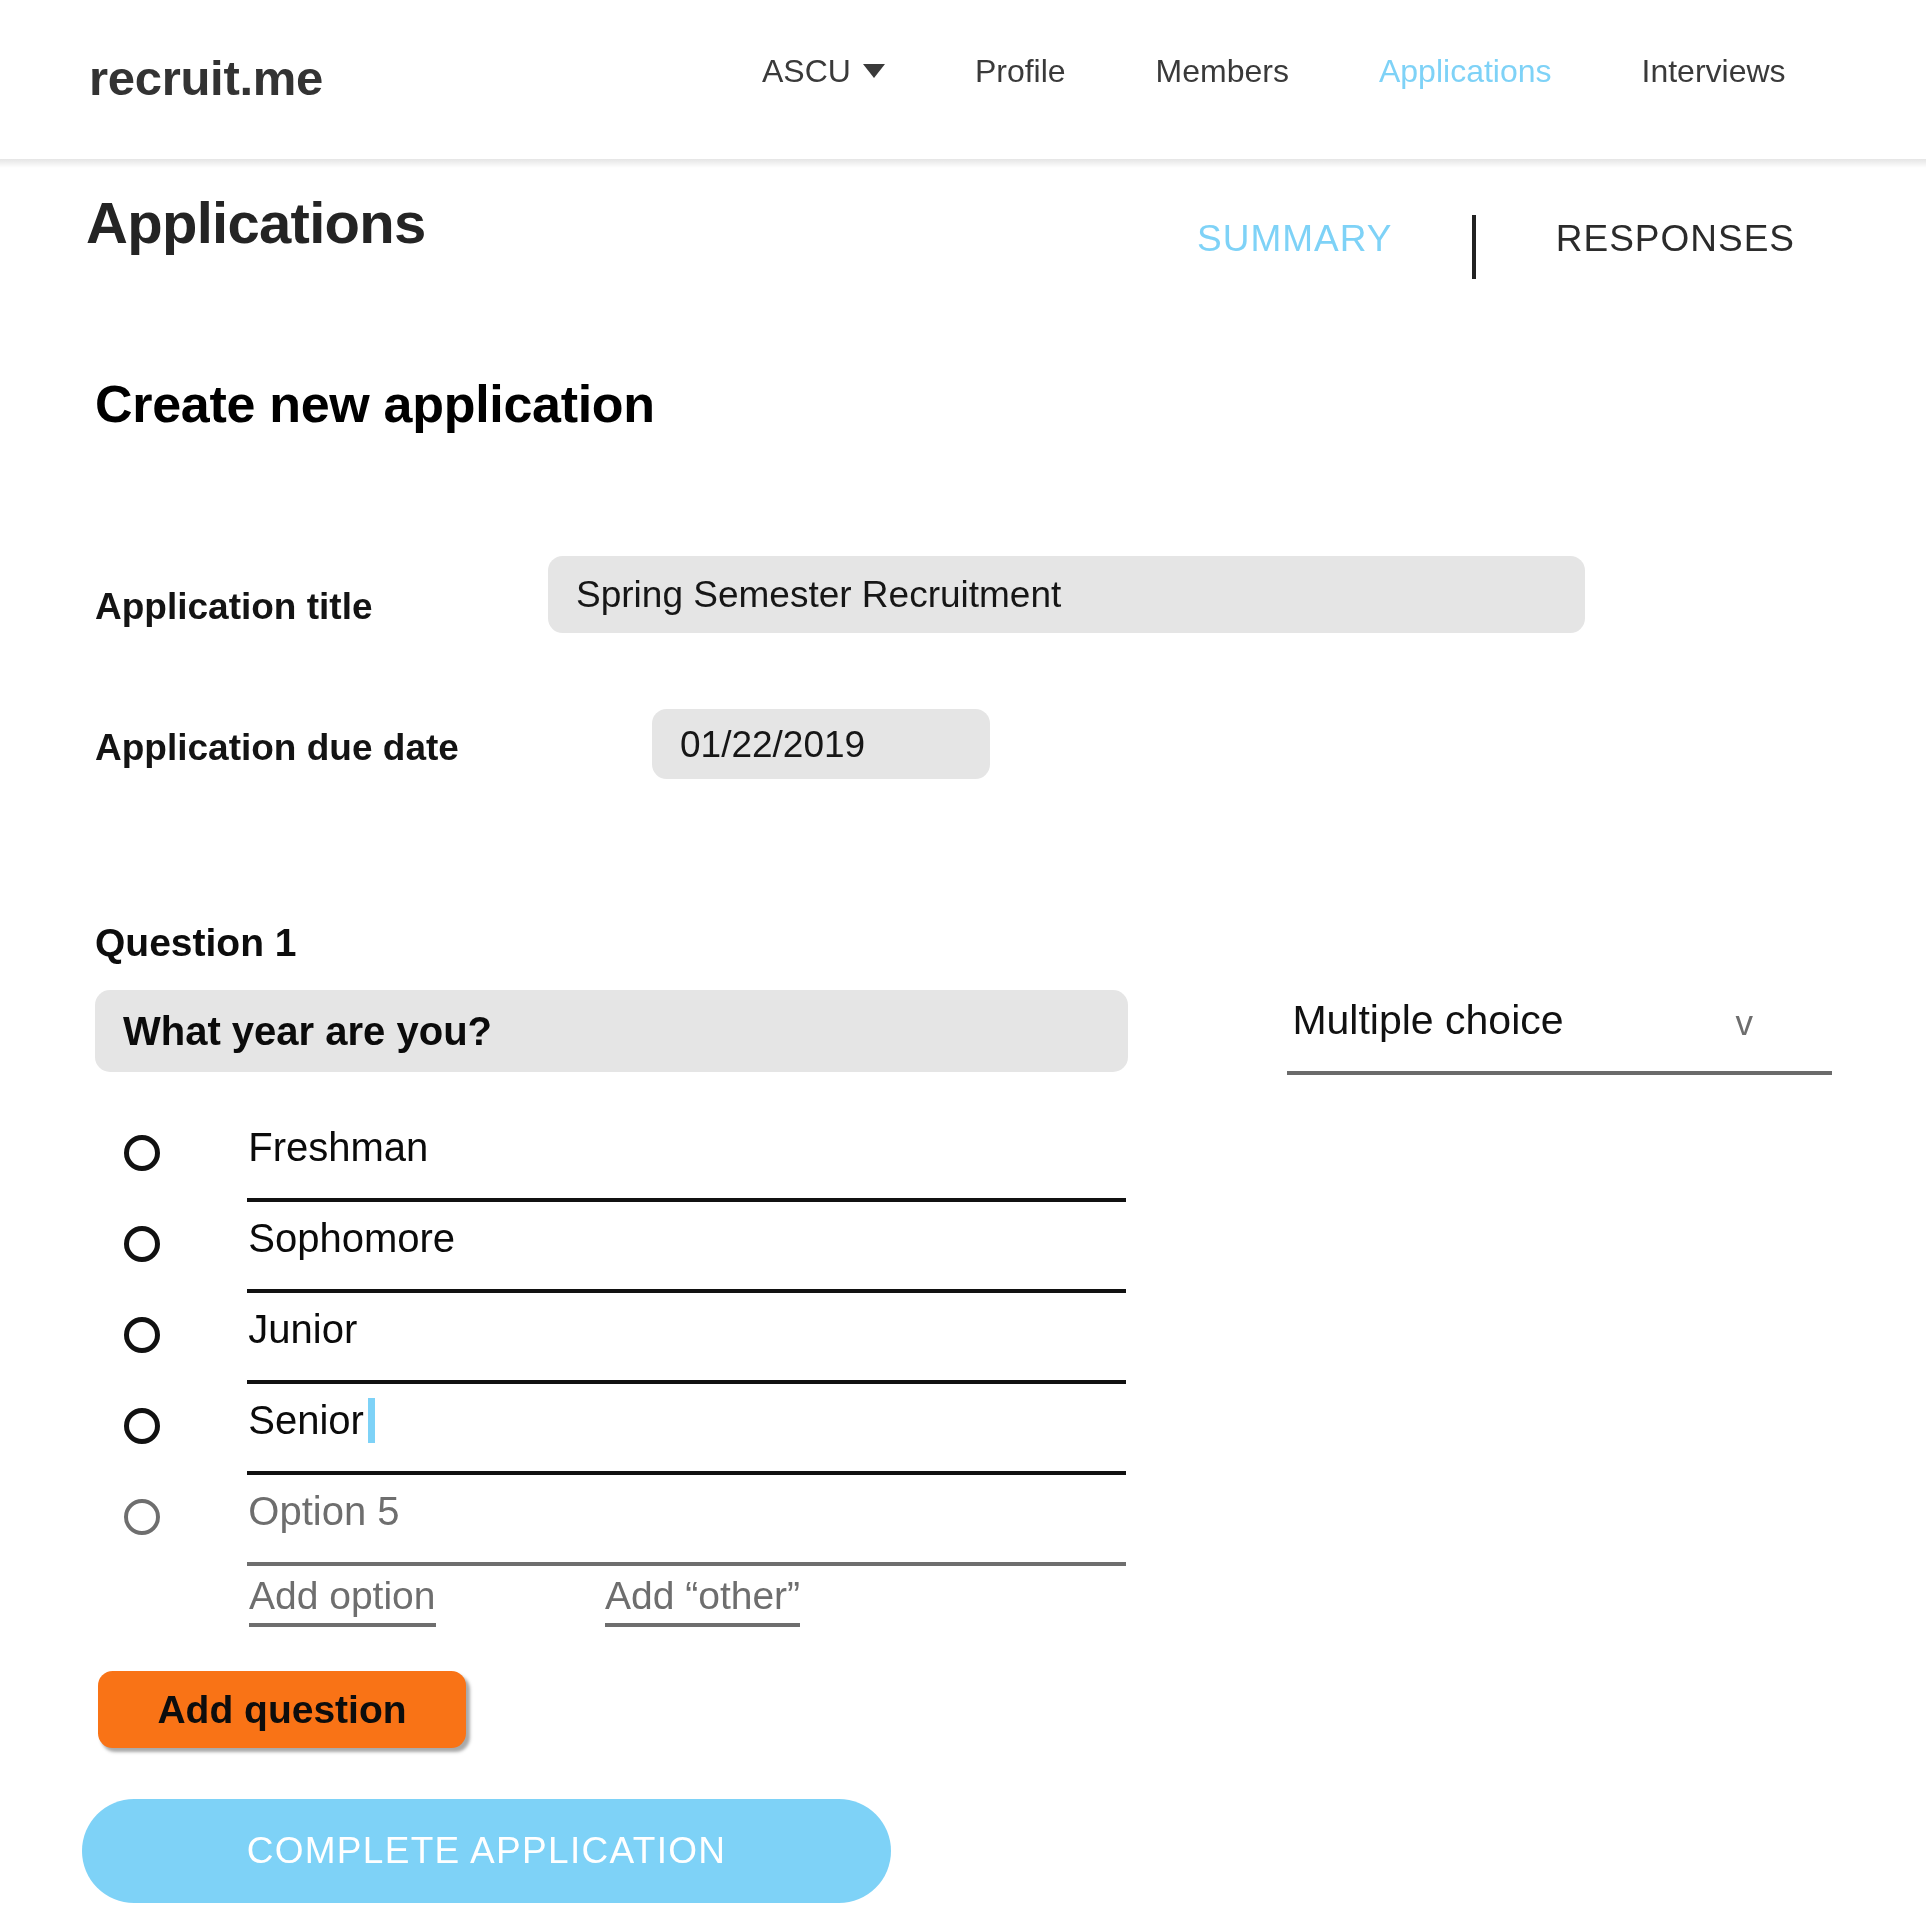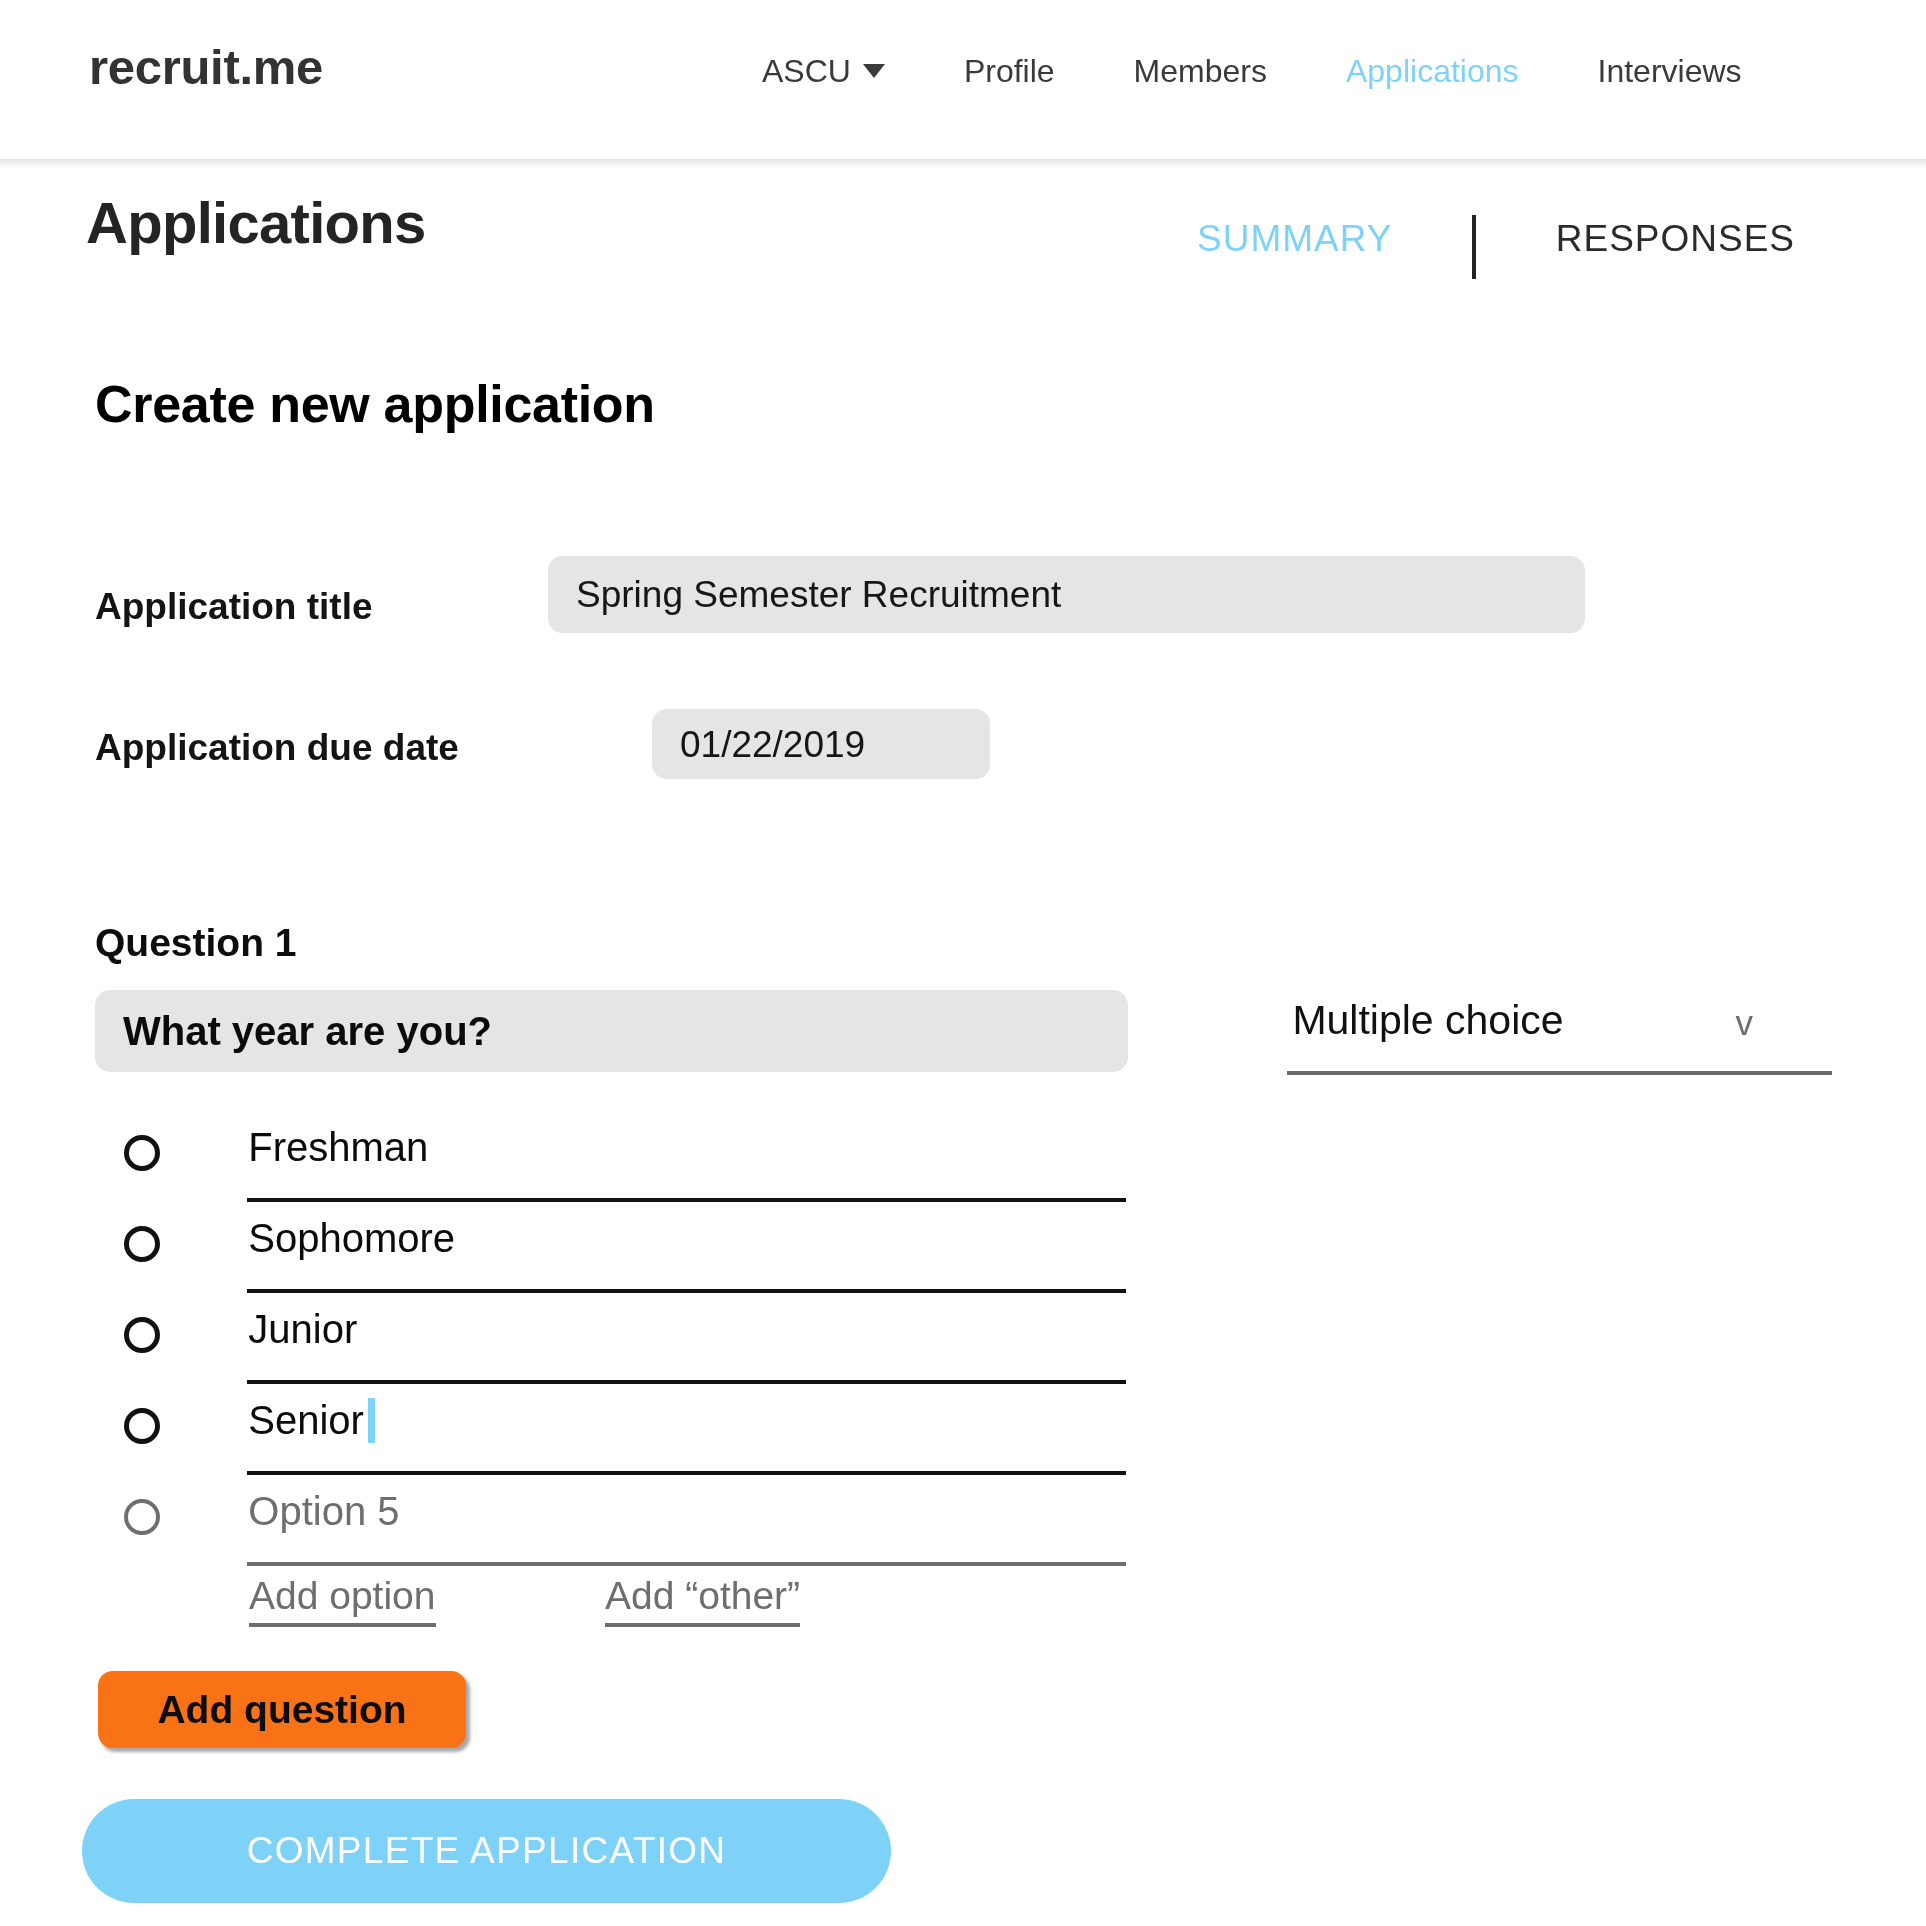--- a/index.html
+++ b/index.html
@@ -33,35 +33,35 @@
     position: absolute;
     left: 0; top: 159px;
     width: 1926px;
     height: 9.4px;
     background: linear-gradient(to bottom, rgba(0,0,0,0.10), rgba(0,0,0,0));
     pointer-events: none;
   }
   .brand {
     position: absolute;
     left: 89px;
-    top: 43px;
+    top: 54px;
     font-size: 49px;
     font-weight: 700;
     letter-spacing: -0.3px;
     color: #333333;
     line-height: 1;
     white-space: nowrap;
   }
   .nav-links {
     position: absolute;
     left: 762px;
     top: 55px;
     display: flex;
     align-items: center;
-    gap: 5px;
+    gap: 16px;
     white-space: nowrap;
   }
   .nav-item {
     font-size: 32px;
     color: #3a3a3a;
     line-height: 1;
     cursor: pointer;
     padding: 0 0;
   }
   .nav-item.org { margin-right: 74px; display: inline-flex; align-items: baseline; gap: 12px; }

